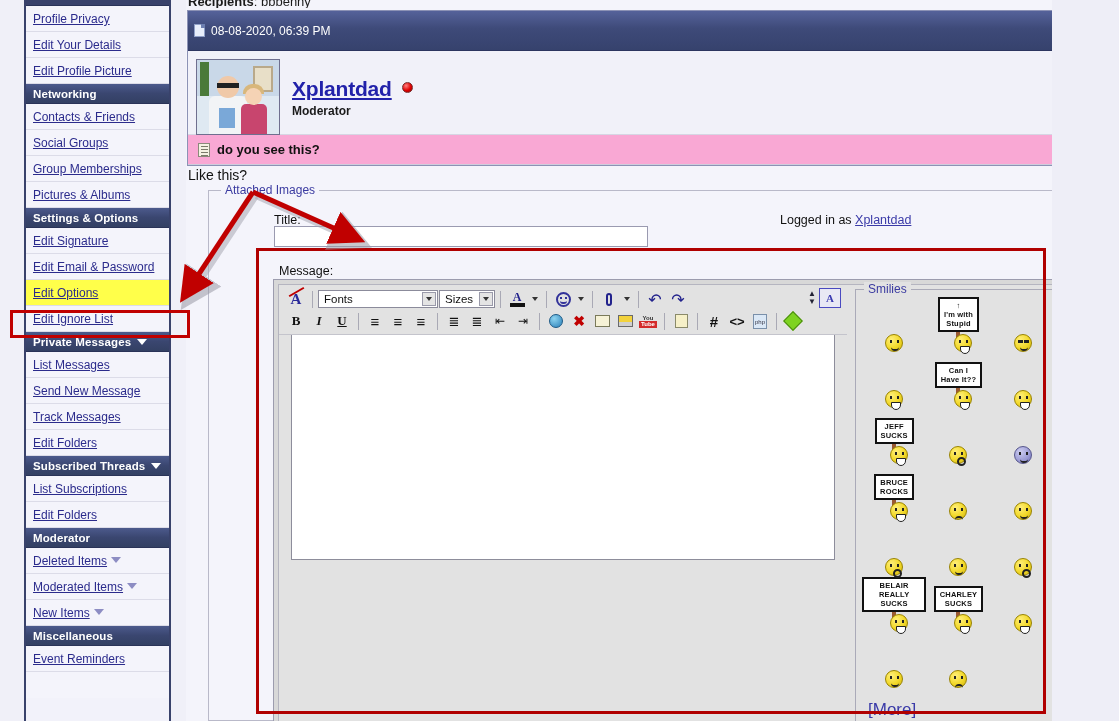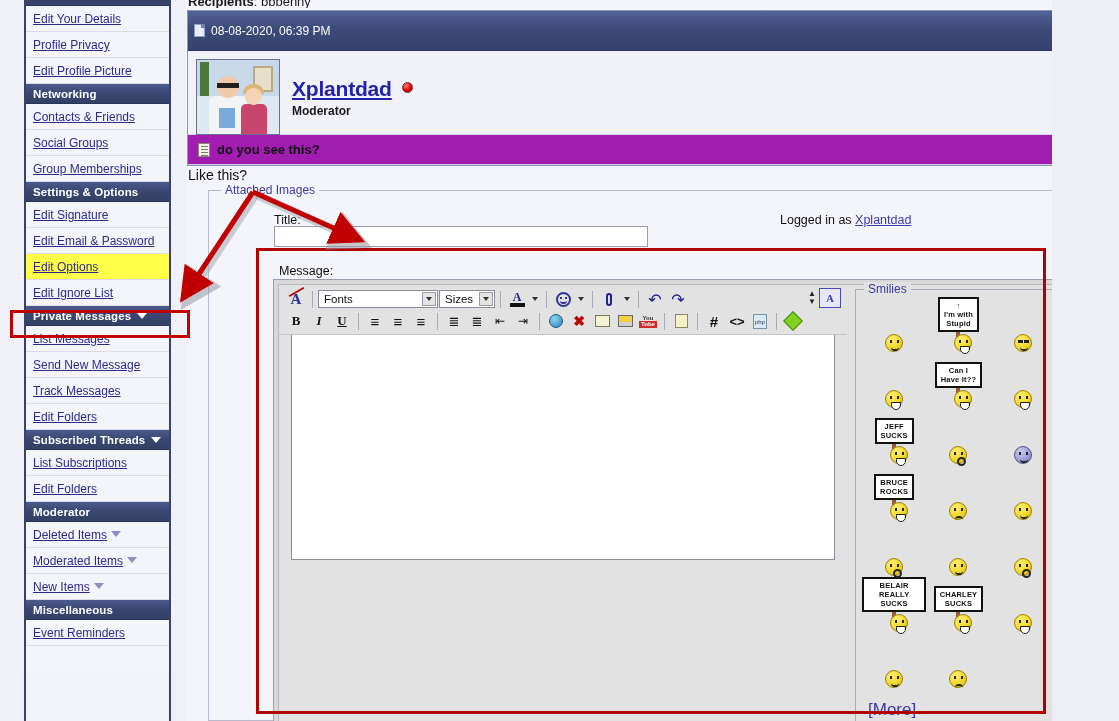--- a/index.html
+++ b/index.html
@@ -194,21 +194,21 @@
     margin-left: 7px;
     vertical-align: 3px;
   }
   #poster-title {
     font-size: 12px;
     font-weight: bold;
     color: #1a1a1a;
     margin-top: 3px;
   }
   #post-body {
-    background: #a21caf;
+    background: #f9a8d4;
     padding: 7px 0 7px 10px;
     display: flex;
     align-items: center;
     gap: 7px;
     border-bottom: 1px solid #cdcddc;
     height: 30px;
   }
   .note-icon {
     display: inline-block;
     width: 12px; height: 14px;
@@ -500,29 +500,30 @@
   }
 </style>
 </head>
 <body>
 
 <div id="page">
 
   <div id="sidebar">
     <div id="nav-top-stub"></div>
     <div id="sidebar-groups">
+        <div class="nav-item"><a href="#">Profile Privacy</a></div>
         <div class="nav-item"><a href="#">Edit Your Details</a></div>
-        <div class="nav-item"><a href="#">Profile Privacy</a></div>
         <div class="nav-item"><a href="#">Edit Profile Picture</a></div>
         <div class="nav-header">
           <span>Networking</span>
         </div>
         <div class="nav-item"><a href="#">Contacts &amp; Friends</a></div>
         <div class="nav-item"><a href="#">Social Groups</a></div>
         <div class="nav-item"><a href="#">Group Memberships</a></div>
+        <div class="nav-item"><a href="#">Pictures &amp; Albums</a></div>
         <div class="nav-header">
           <span>Settings &amp; Options</span>
         </div>
         <div class="nav-item"><a href="#">Edit Signature</a></div>
         <div class="nav-item"><a href="#">Edit Email &amp; Password</a></div>
         <div class="nav-item highlighted"><a href="#">Edit Options</a></div>
         <div class="nav-item"><a href="#">Edit Ignore List</a></div>
         <div class="nav-header">
           <span>Private Messages</span>
           <span class="tri"></span>

